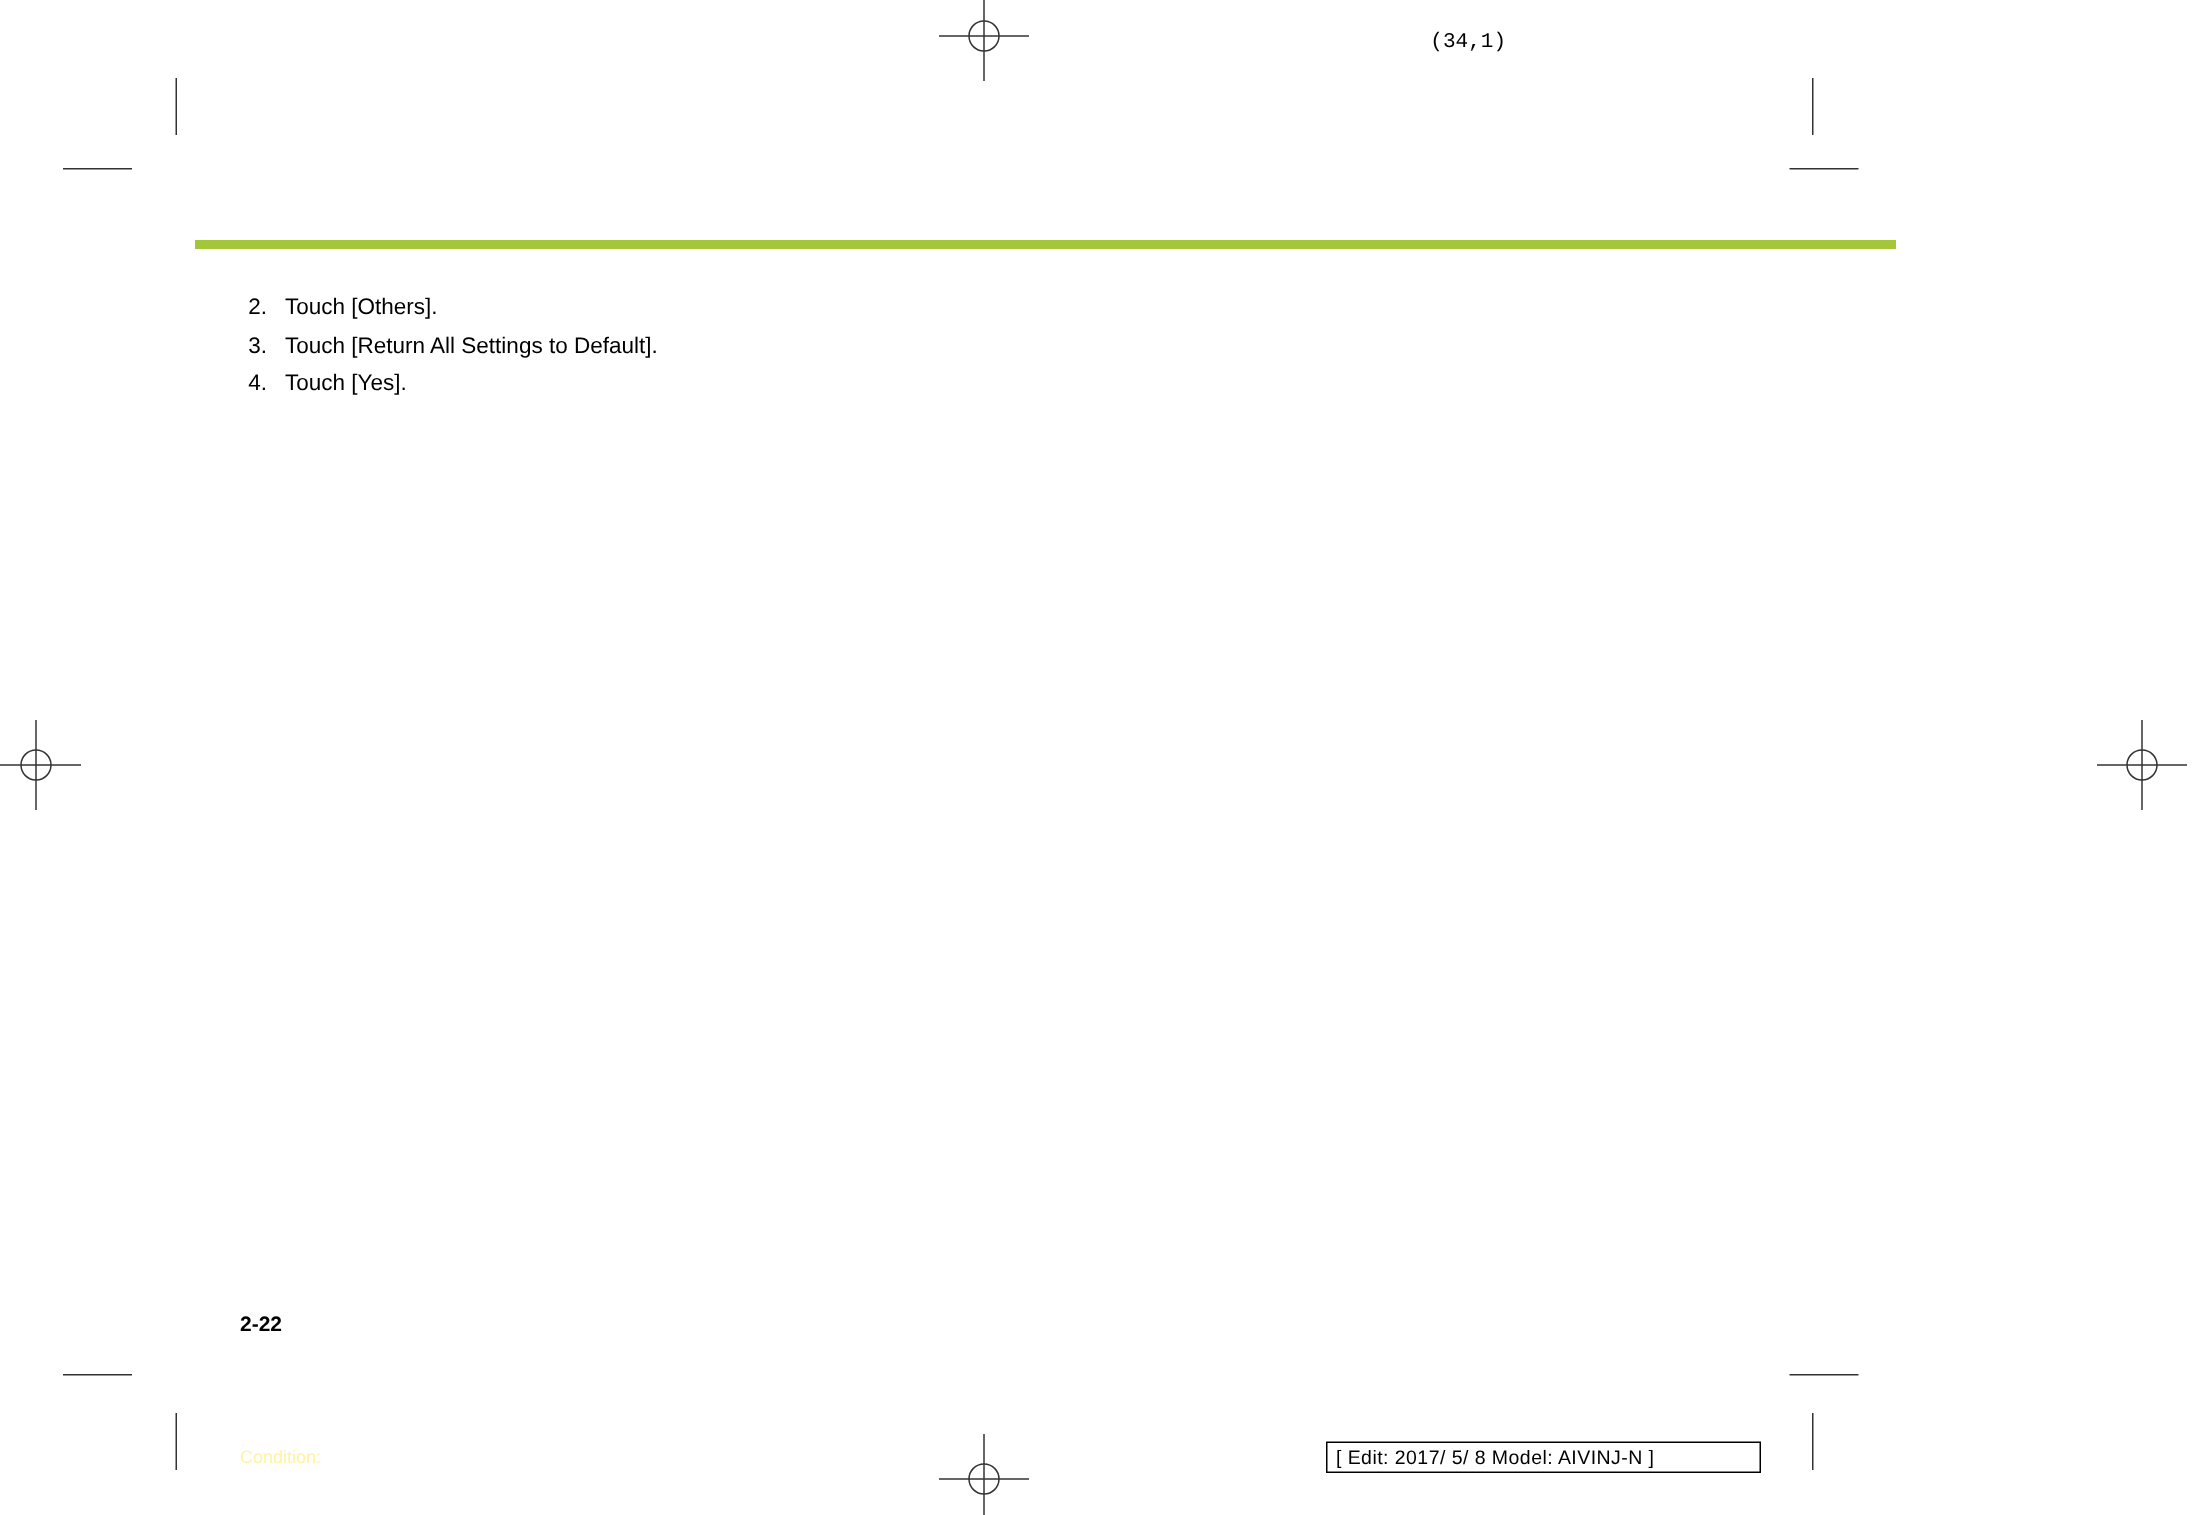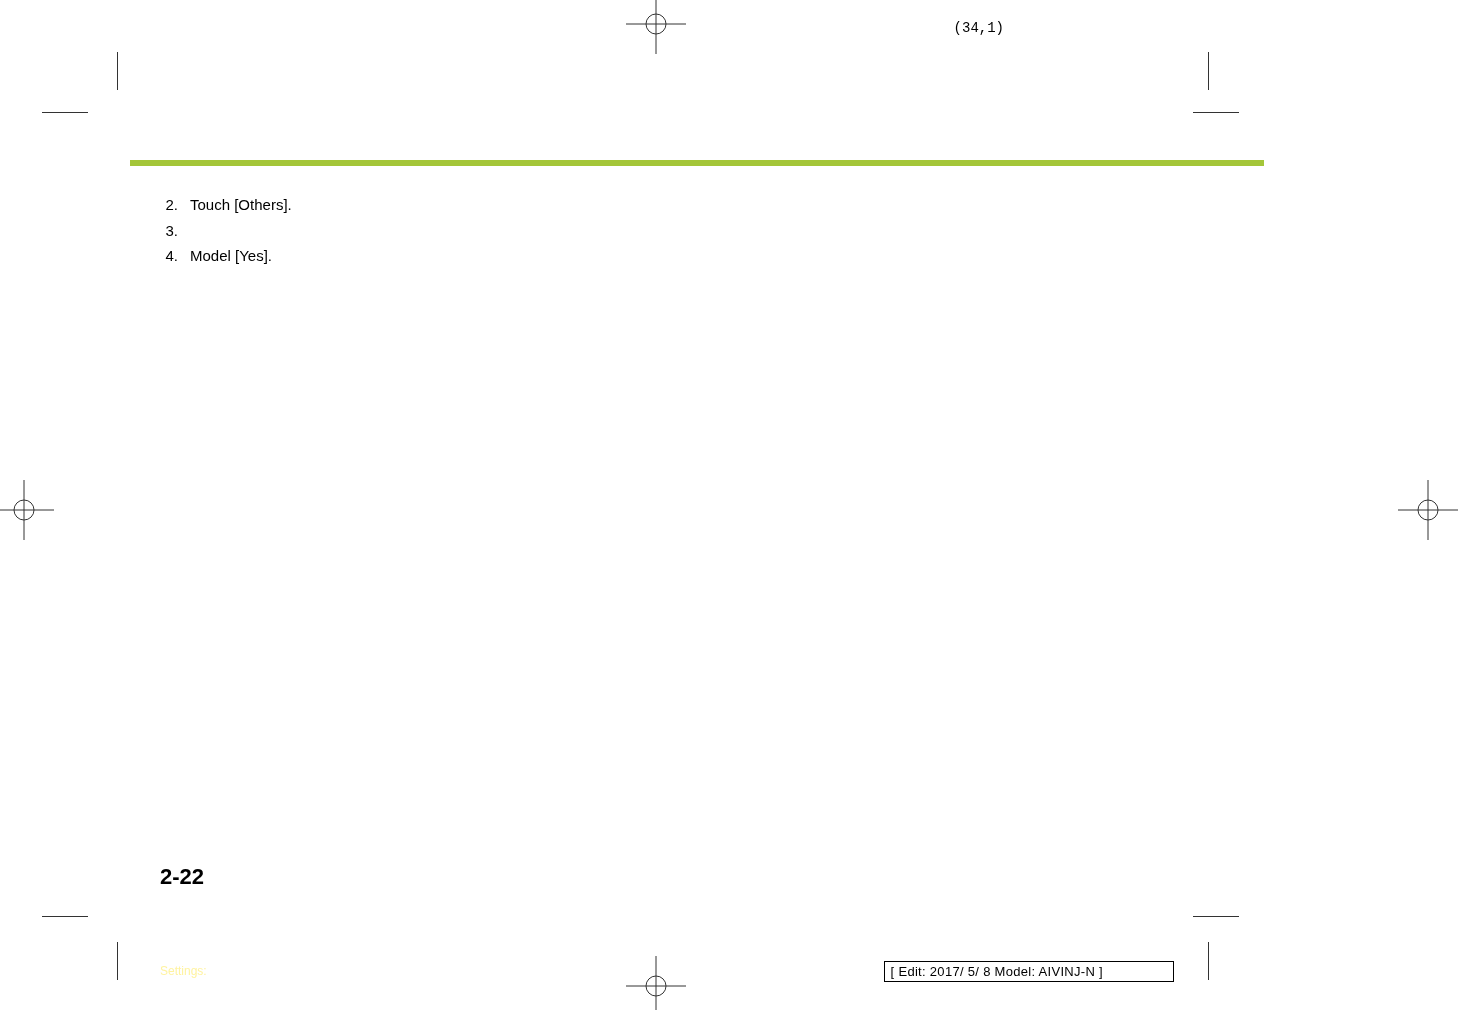--- a/index.html
+++ b/index.html
@@ -77,21 +77,21 @@
     .step-num {
       width: 30px;
       flex-shrink: 0;
       text-align: right;
       padding-right: 12px;
     }
     .page-num {
       position: absolute;
       bottom: 0;
       left: 0;
-      font-size: 22px;
+      font-size: 14px;
       font-weight: bold;
       font-family: Verdana, Geneva, sans-serif;
       margin-top: 24px;
     }
     .footer-left {
       position: absolute;
       bottom: 32px;
       left: 160px;
       font-size: 12px;
       color: #fff3a0;
@@ -154,23 +154,24 @@
 
 <div class="content-area">
   <div class="green-rule"></div>
   <div class="steps">
     <div class="step-row">
       <span class="step-num">2.</span>
       <span>Touch [Others].</span>
     </div>
     <div class="step-row">
       <span class="step-num">3.</span>
+      <span>Touch [Return All Settings to Default].</span>
     </div>
     <div class="step-row">
       <span class="step-num">4.</span>
-      <span>Model [Yes].</span>
+      <span>Touch [Yes].</span>
     </div>
   </div>
   <div class="page-num">2-22</div>
 </div>
 
-<div class="footer-left">Settings:</div>
+<div class="footer-left">Condition:</div>
 <div class="footer-right">[ Edit: 2017/ 5/ 8   Model: AIVINJ-N ]</div>
 
 </body></html>

